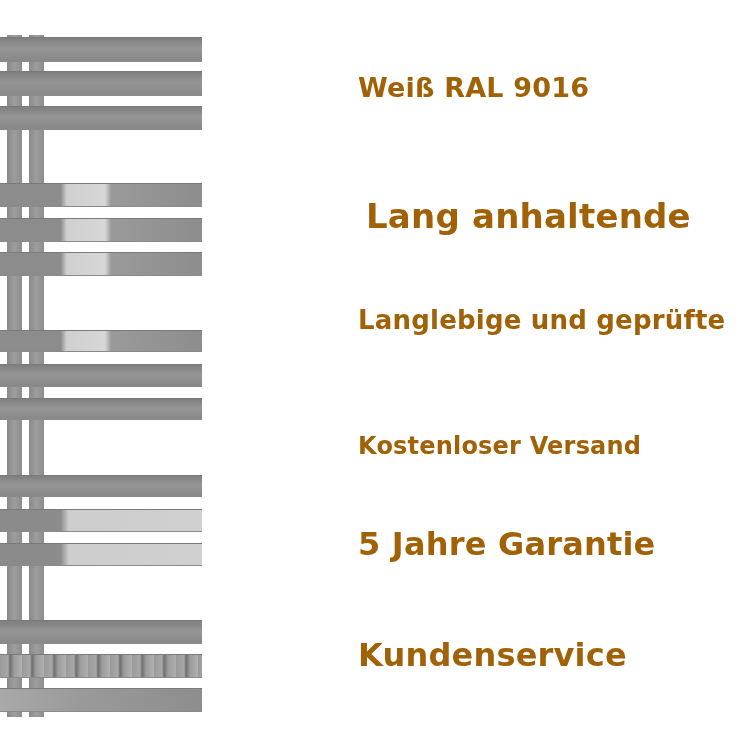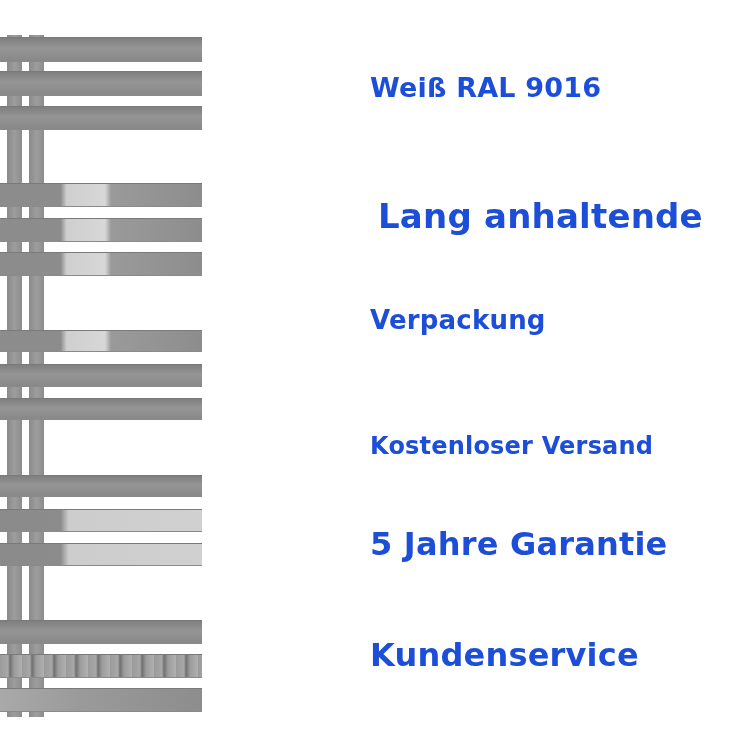--- a/index.html
+++ b/index.html
@@ -8,21 +8,21 @@
   .radiator { position: absolute; left: 0; top: 0; width: 210px; height: 750px; }
   .post { position: absolute; top: 35px; height: 682px; width: 15px;
           background: linear-gradient(90deg, #8a8a8a, #9d9d9d 50%, #8c8c8c); }
   .bar { position: absolute; left: 0; width: 202px;
          background: linear-gradient(180deg, #7f7f7f 0%, #959595 45%, #888888 100%);
          border-top: 1px solid #7a7a7a; border-bottom: 1px solid #8a8a8a; box-sizing: border-box; }
   .bar.light { background: linear-gradient(90deg, #8c8c8c 0%, #8c8c8c 30%, #cfcfcf 33%, #d7d7d7 52%, #9a9a9a 55%, #8d8d8d 100%); }
   .bar.pale { background: linear-gradient(90deg, #8a8a8a 0%, #8c8c8c 30%, #cdcdcd 34%, #d0d0d0 100%); }
   .bar.tex { background: repeating-linear-gradient(90deg, #9a9a9a 0px, #a8a8a8 8px, #6f6f6f 10px, #9c9c9c 14px, #b0b0b0 22px); }
   .features { position: absolute; left: 358px; top: 0; width: 392px; }
-  .feat { position: absolute; left: 12px; color: #1d4ed8; font-weight: bold; white-space: nowrap; letter-spacing: 0.2px; }
+  .feat { position: absolute; left: 0; color: #a16207; font-weight: bold; white-space: nowrap; letter-spacing: 0.2px; }
 </style>
 </head>
 <body>
 
 <div class="radiator">
   <div class="post" style="left:7px;"></div>
   <div class="post" style="left:29px;"></div>
 
   <div class="bar" style="top:37px;height:25px;"></div>
   <div class="bar" style="top:71px;height:25px;"></div>
@@ -42,18 +42,18 @@
 
   <div class="bar" style="top:620px;height:24px;"></div>
   <div class="bar tex" style="top:654px;height:24px;"></div>
   <div class="bar" style="top:688px;height:24px;background:linear-gradient(90deg,#a9a9a9,#9a9a9a 40%,#8d8d8d);"></div>
 </div>
 
 <div class="features">
   <div class="feat" style="top:72px;font-size:27px;">Weiß RAL 9016</div>
   <div class="feat" style="top:196px;font-size:34px;margin-left:8px;">Lang anhaltende</div>
   <div class="feat" style="top:304px;font-size:26px;line-height:33px;">
-    <div>Verpackung</div>
+    <div>Langlebige und geprüfte</div>
   </div>
   <div class="feat" style="top:432px;font-size:24px;">Kostenloser Versand</div>
   <div class="feat" style="top:525px;font-size:32px;text-align:center;">5 Jahre Garantie</div>
   <div class="feat" style="top:636px;font-size:32px;">Kundenservice</div>
 </div>
 
 </body></html>

